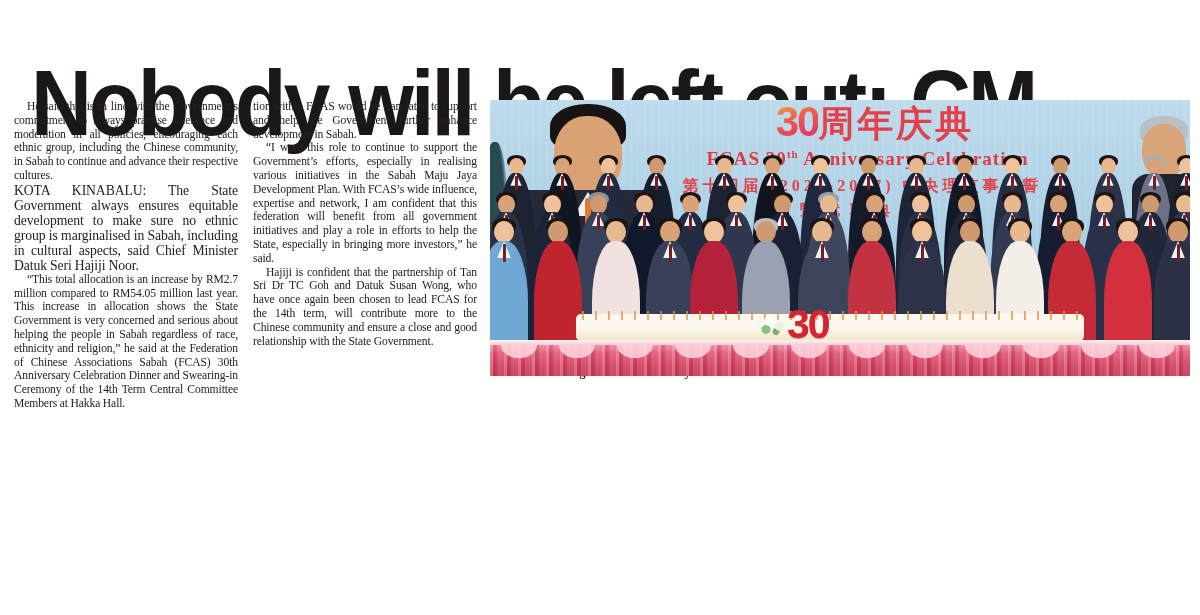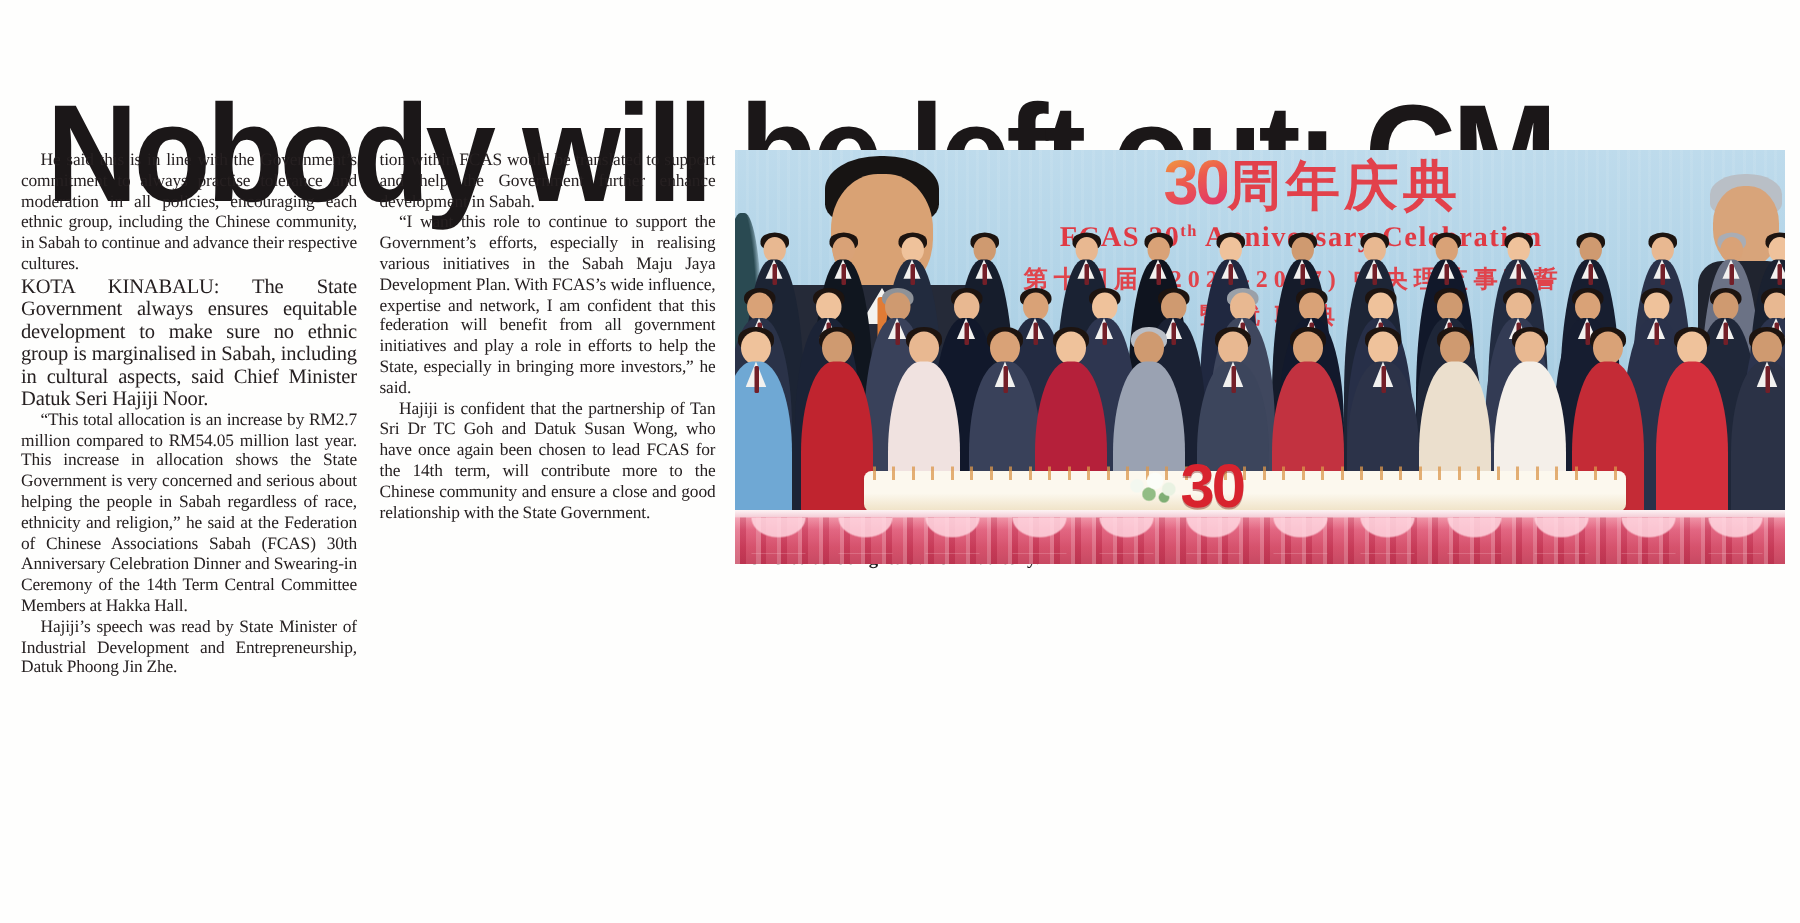--- a/index.html
+++ b/index.html
@@ -118,21 +118,20 @@
 </style>
 </head>
 <body>
 
 <h1 class="headline">Nobody will be left out: CM</h1>
 
 <div class="col col-1" id="col1">
     <p class="para indent">He said this is in line with the Government’s commitment to always practise tolerance and moderation in all policies, encouraging each ethnic group, including the Chinese community, in Sabah to continue and advance their respective cultures.</p>
     <p class="para lead">KOTA KINABALU: The State Government always ensures equitable development to make sure no ethnic group is marginalised in Sabah, including in cultural aspects, said Chief Minister Datuk Seri Hajiji Noor.</p>
     <p class="para indent">“This total allocation is an increase by RM2.7 million compared to RM54.05 million last year. This increase in allocation shows the State Government is very concerned and serious about helping the people in Sabah regardless of race, ethnicity and religion,” he said at the Federation of Chinese Associations Sabah (FCAS) 30th Anniversary Celebration Dinner and Swearing-in Ceremony of the 14th Term Central Committee Members at Hakka Hall.</p>
-    <p class="para indent">Hajiji’s speech was read by State Minister of Industrial Development and Entrepreneurship, Datuk Phoong Jin Zhe.</p>
   </div>
 <div class="col col-2" id="col2">
     <p class="para flush">tion within FCAS would be translated to support and help the Government further enhance development in Sabah.</p>
     <p class="para indent">“I want this role to continue to support the Government’s efforts, especially in realising various initiatives in the Sabah Maju Jaya Development Plan. With FCAS’s wide influence, expertise and network, I am confident that this federation will benefit from all government initiatives and play a role in efforts to help the State, especially in bringing more investors,” he said.</p>
     <p class="para indent">Hajiji is confident that the partnership of Tan Sri Dr TC Goh and Datuk Susan Wong, who have once again been chosen to lead FCAS for the 14th term, will contribute more to the Chinese community and ensure a close and good relationship with the State Government.</p>
   </div>
 
 <div class="photo" id="photo">
   <div class="texture"></div>
 

